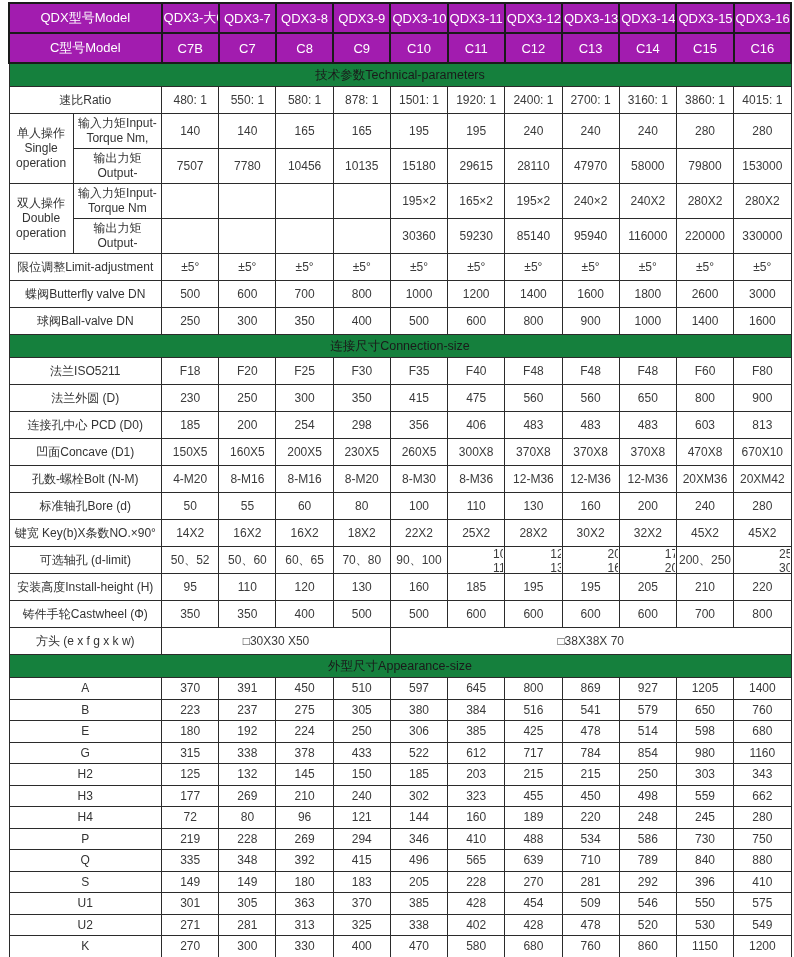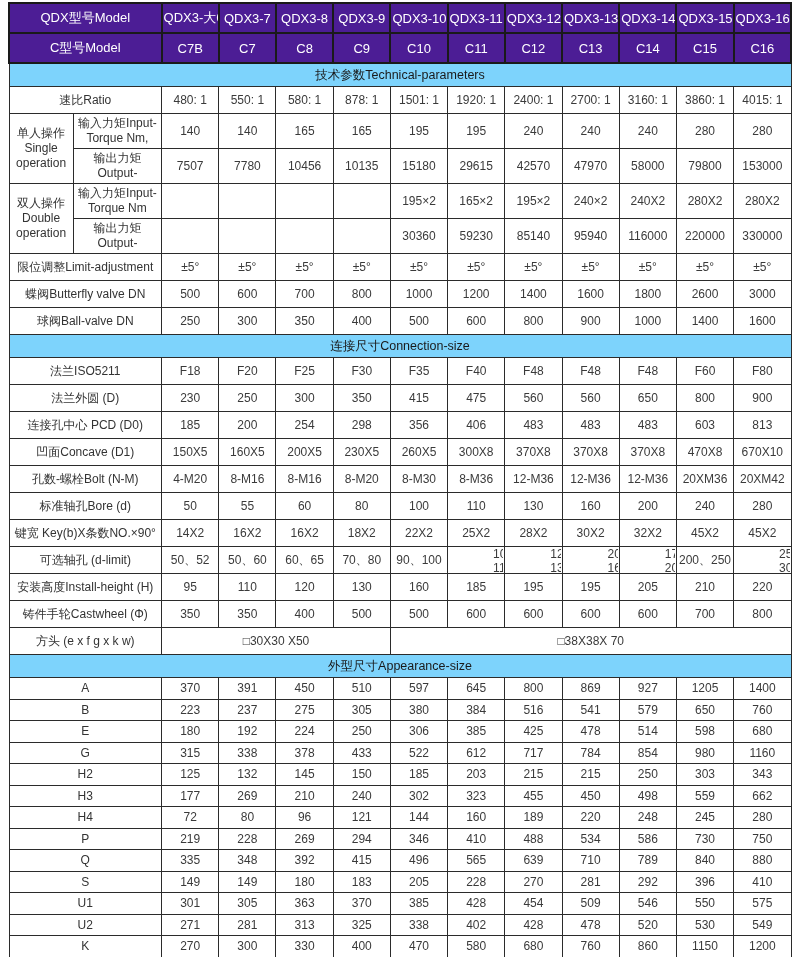--- a/index.html
+++ b/index.html
@@ -1,23 +1,23 @@
 <!DOCTYPE html>
 <html><head>
 <meta charset="utf-8">
 <style>
   html,body{margin:0;padding:0;background:#ffffff;}
   body{font-family:"Liberation Sans","DejaVu Sans",sans-serif;}
   .wrap{padding:2px 2px 2px 8px;}
   table{border-collapse:collapse;table-layout:fixed;width:784px;}
   td{border:1px solid #2b2b2b;text-align:center;vertical-align:middle;
      color:#3a3a3a;font-size:12px;padding:0 1px;overflow:hidden;}
-  tr.r-header td{background:#4c1d95;color:#ffffff;font-size:13px;height:28px;
+  tr.r-header td{background:#a21caf;color:#ffffff;font-size:13px;height:28px;
      border:2px solid #1a1a1a;white-space:nowrap;}
-  tr.r-section td{background:#7dd3fc;color:#1a1a1a;font-size:12.5px;height:22px;
+  tr.r-section td{background:#15803d;color:#1a1a1a;font-size:12.5px;height:22px;
      border:1px solid #2b2b2b;}
   tr.r-torque td{height:34px;}
   tr.r-data td{height:26px;}
   tr.r-compact td{height:20.5px;font-size:12px;}
   td.lbl{font-size:12px;color:#333333;}
   td.grp{font-size:12px;color:#333333;margin-left:23px;}
   .clip{height:26px;overflow:hidden;line-height:14px;white-space:pre-line;margin-left:44px;}
   .two{line-height:15px;white-space:pre-line;}
 </style>
 </head>
@@ -102,21 +102,21 @@
           <td class="lbl">
             <div class="two">输出力矩
 Output-</div>
           </td>
           <td>7507</td>
           <td>7780</td>
           <td>10456</td>
           <td>10135</td>
           <td>15180</td>
           <td>29615</td>
-          <td>42570</td>
+          <td>28110</td>
           <td>47970</td>
           <td>58000</td>
           <td>79800</td>
           <td>153000</td>
         </tr>
         <tr class="r-torque">
           <td rowspan="2" class="grp">
             <div class="two">双人操作
 Double
 operation</div>

